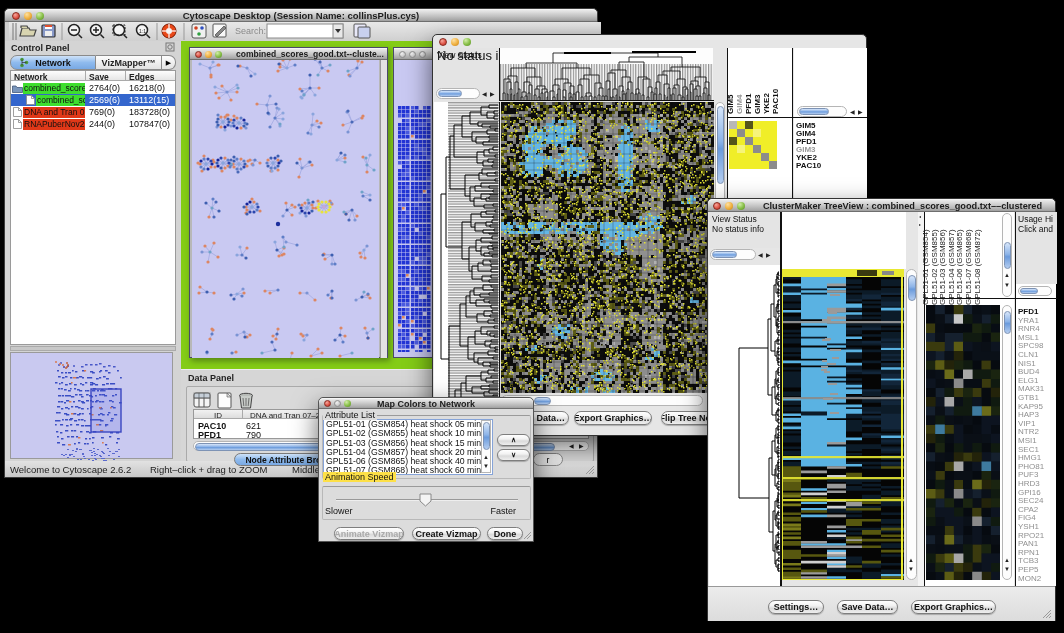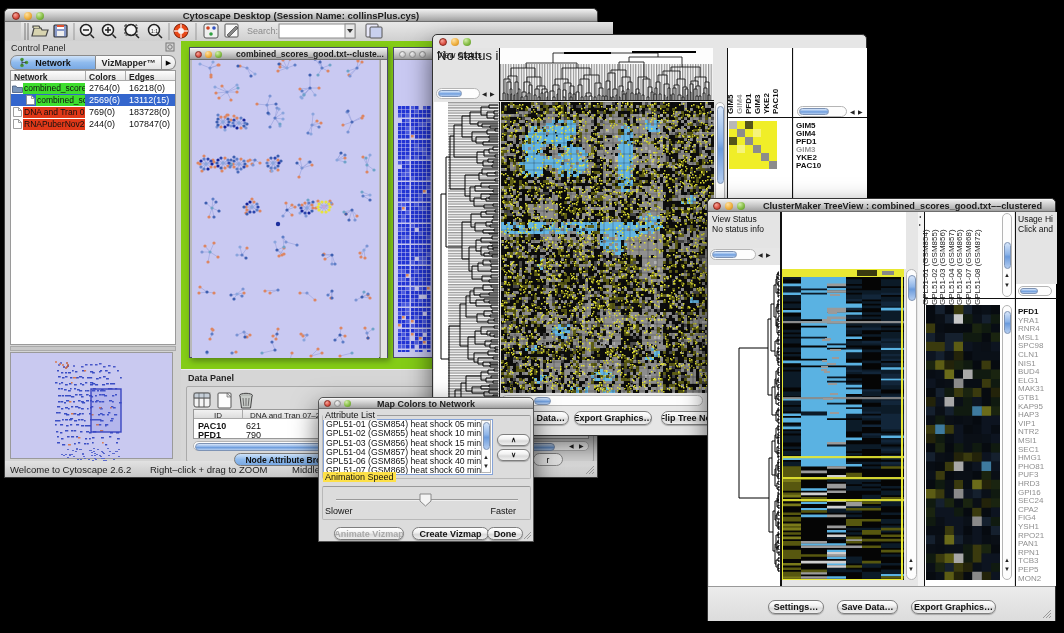--- a/index.html
+++ b/index.html
@@ -27,21 +27,21 @@
 .etched{position:absolute;border:1px solid #b8b8b8;border-top-color:#9a9a9a;border-radius:2px}
 .t9{font-size:9px;color:#111}
 .vlabel{position:absolute;transform-origin:0 100%;transform:rotate(-90deg);white-space:nowrap;font-size:8px;color:#222}
 </style></head><body>
 <div id="screen">
     <div class="win" style="left:4px;top:8px;width:594px;height:470px;background:#cfcfcf;border-radius:5px 5px 0 0;border:1px solid #3c3c3c;">
       <div class="titlebar" style="height:13px;font-size:9.5px;border-radius:5px 5px 0 0;">Cytoscape Desktop (Session Name: collinsPlus.cys)</div>
       <div class="tl red" style="left:7px;top:3px;width:8px;height:8px"></div>
       <div class="tl yel" style="left:19px;top:3px;width:8px;height:8px"></div>
       <div class="tl grn" style="left:31px;top:3px;width:8px;height:8px"></div>
-      <div class="abs" style="left:16px;top:13px;width:592px;height:22px;background:linear-gradient(#e8e8e8,#cdcdcd);border-bottom:1px solid #9a9a9a;overflow:hidden">
+      <div class="abs" style="left:4px;top:13px;width:592px;height:22px;background:linear-gradient(#e8e8e8,#cdcdcd);border-bottom:1px solid #9a9a9a;overflow:hidden">
 <svg style="margin-top:-4px" width="592" height="27">
  <g stroke="#777" stroke-width="1">
             <line x1="4" y1="5" x2="4" y2="22"></line>
             <line x1="7" y1="5" x2="7" y2="22"></line>
           </g>
  <g>
   <path d="M11 18 L13 10 L20 10 L21 12 L27 12 L25 18 Z" fill="#d8d4b0" stroke="#444" stroke-width="1.2"></path>
   <path d="M12 10 L12 8 L18 8 L19 10" fill="#d8d4b0" stroke="#444" stroke-width="1.2"></path>
  </g>
  <g>
@@ -91,41 +91,41 @@
  <text x="226" y="16" font-size="9" font-family="Liberation Sans" fill="#8a8a8a">Search:</text>
  <rect x="258" y="6" width="76" height="14" fill="#fff" stroke="#8a8a8a"></rect>
  <rect x="324" y="6" width="10" height="14" fill="#e8e8e8" stroke="#8a8a8a"></rect>
  <path d="M326 11 L332 11 L329 15 Z" fill="#333"></path>
  <g>
             <rect x="345" y="6" width="12" height="13" rx="1" fill="#e8e8f8" stroke="#555"></rect>
             <rect x="349" y="9" width="12" height="11" rx="1" fill="#c8d0ee" stroke="#555"></rect>
           </g>
 </svg></div>
       <div class="abs" style="left:0;top:32px;width:176px;height:430px;background:#d4d4d4;">
-        <div class="abs t9" style="left:6px;top:2px;font-weight:normal;color:#222">Control Panel</div>
+        <div class="abs t9" style="left:6px;top:2px;font-weight:bold;color:#222">Control Panel</div>
         <svg class="abs" style="left:160px;top:1px" width="10" height="10">
           <rect x="1" y="1" width="8" height="8" fill="none" stroke="#777"></rect>
           <circle cx="5" cy="5" r="2.2" fill="none" stroke="#777"></circle>
         </svg>
         <div class="abs" style="left:5px;top:14px;width:166px;height:15px;">
           <div class="abs" style="left:0;top:0;width:86px;height:15px;background:linear-gradient(#cfe2f8,#8fbbee 50%,#79a9e4);border:1px solid #8a8a8a;border-radius:7px 0 0 7px;display:flex;align-items:center;justify-content:center;font-size:9px;font-weight:bold;color:#111">Network</div>
           <svg class="abs" style="left:9px;top:2px" width="10" height="11">
             <circle cx="3" cy="2.5" r="1.8" fill="#4a9a3a"></circle>
             <circle cx="3" cy="8.5" r="1.8" fill="#4a9a3a"></circle>
             <circle cx="7.5" cy="5.5" r="1.8" fill="#4a9a3a"></circle>
             <line x1="3" y1="2.5" x2="3" y2="8.5" stroke="#333" stroke-width="0.7"></line>
             <line x1="3" y1="5.5" x2="7.5" y2="5.5" stroke="#333" stroke-width="0.7"></line>
           </svg>
           <div class="abs" style="left:86px;top:0;width:66px;height:15px;background:linear-gradient(#fdfdfd,#e2e2e2);border:1px solid #8a8a8a;border-left:none;display:flex;align-items:center;justify-content:center;font-size:9px;font-weight:bold;color:#222">VizMapper™</div>
           <div class="abs" style="left:152px;top:0;width:14px;height:15px;background:linear-gradient(#fdfdfd,#e2e2e2);border:1px solid #8a8a8a;border-left:none;border-radius:0 7px 7px 0;display:flex;align-items:center;justify-content:center;font-size:7px">▶</div>
         </div>
         <div class="abs" style="left:5px;top:29px;width:166px;height:275px;background:#fff;border:1px solid #9a9a9a;">
           <div class="abs" style="left:0;top:0;width:164px;height:10px;background:linear-gradient(#fdfdfd,#e6e6e6);border-bottom:1px solid #aaa;font-size:8.5px;font-weight:bold;color:#222">
             <span class="abs" style="left:3px;top:0.5px">Network</span>
-            <span class="abs" style="left:78px;top:0.5px">Colors</span>
+            <span class="abs" style="left:78px;top:0.5px">Save</span>
             <span class="abs" style="left:118px;top:0.5px">Edges</span>
             <span class="abs" style="left:74px;top:0;width:1px;height:10px;background:#aaa"></span>
             <span class="abs" style="left:114px;top:0;width:1px;height:10px;background:#aaa"></span>
           </div>
           <div class="abs" style="left:0;top:11px;width:164px;height:12px;font-size:9px;">
             <svg class="abs" style="left:1px;top:1.5px" width="11" height="9">
               <path d="M0.5 8.5 L0.5 2 L4 2 L5 3.5 L10.5 3.5 L10.5 8.5 Z" fill="#7b96bb" stroke="#44587a" stroke-width="0.8"></path>
             </svg>
             <span class="abs" style="left:12px;top:0.5px;background:#3ede2e;color:#111;padding:0 1px;white-space:nowrap;overflow:hidden;width:62px;height:11px;display:inline-block;font-size:8.5px">combined_scores_</span>
             <span class="abs" style="left:78px;top:1px;color:#111">2764(0)</span>
@@ -524,21 +524,21 @@
       <div class="aqbtn" style="left:178px;top:51px;width:33px;height:12px;font-size:7px">∨</div>
       <div class="abs" style="left:4px;top:74px;font-size:9px;color:#111;background:#fde047;padding:0 2px;z-index:3">Animation Speed</div>
       <div class="etched" style="left:3px;top:88px;width:209px;height:34px"></div>
       <div class="abs" style="left:17px;top:101px;width:182px;height:2px;background:#999;border-bottom:1px solid #eee"></div>
       <svg class="abs" style="left:100px;top:95px" width="13" height="14">
         <path d="M1 1 L12 1 L12 8 L6.5 13 L1 8 Z" fill="#f4f4f4" stroke="#888"></path>
       </svg>
       <div class="abs" style="left:6px;top:108px;font-size:9px;color:#111">Slower</div>
       <div class="abs" style="right:17px;top:108px;font-size:9px;color:#111;position:absolute">Faster</div>
       <div class="aqbtn" style="left:15px;top:129px;width:70px;height:13px;color:#aaa">Animate Vizmap</div>
-      <div class="aqbtn" style="left:93px;top:129px;width:77px;height:13px">Create Vizmap</div>
+      <div class="aqbtn" style="left:93px;top:129px;width:69px;height:13px">Create Vizmap</div>
       <div class="aqbtn" style="left:168px;top:129px;width:36px;height:13px">Done</div>
       <svg class="abs" style="right:1px;bottom:1px" width="9" height="9">
         <g stroke="#999" stroke-width="1">
           <line x1="1" y1="8" x2="8" y2="1"></line>
           <line x1="4" y1="8" x2="8" y2="4"></line>
         </g>
       </svg>
     </div>
   </div>
 </body></html>

